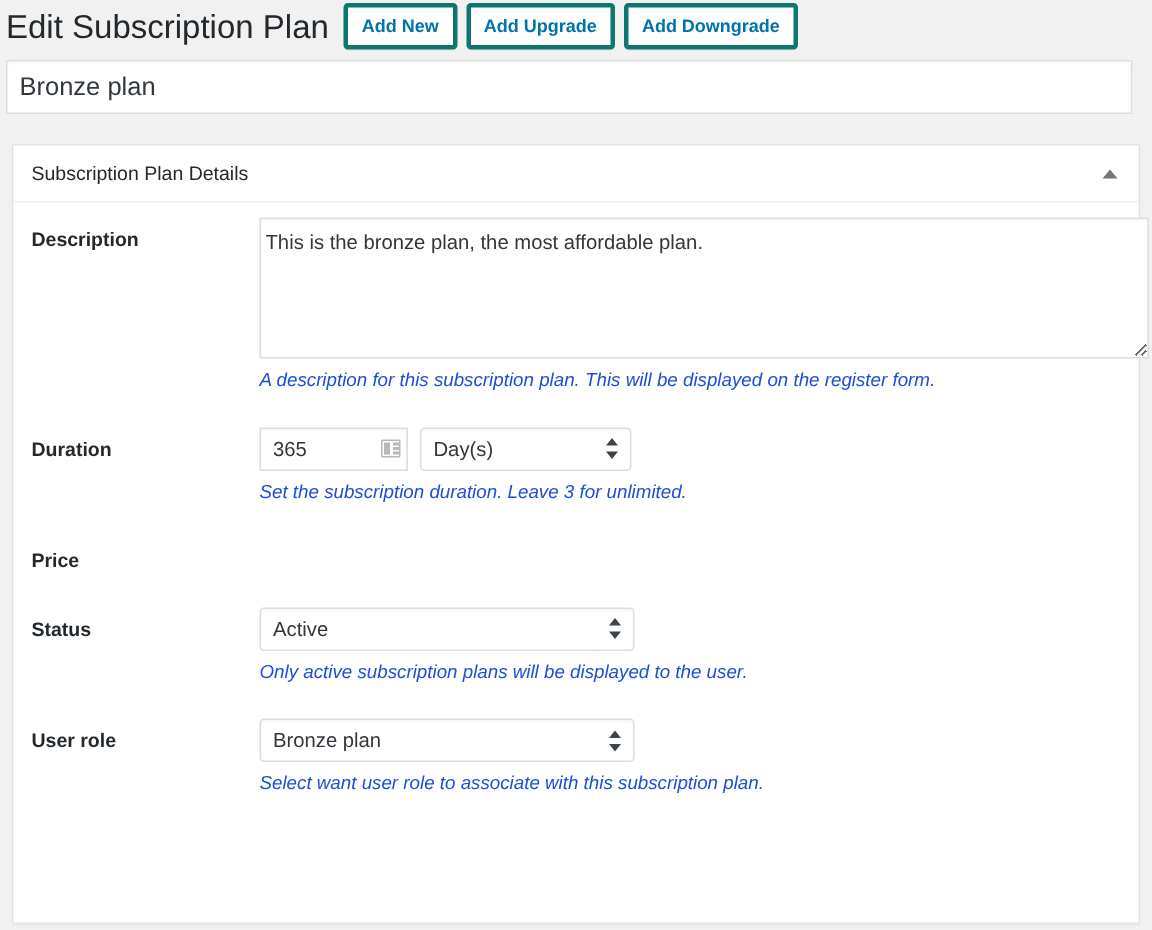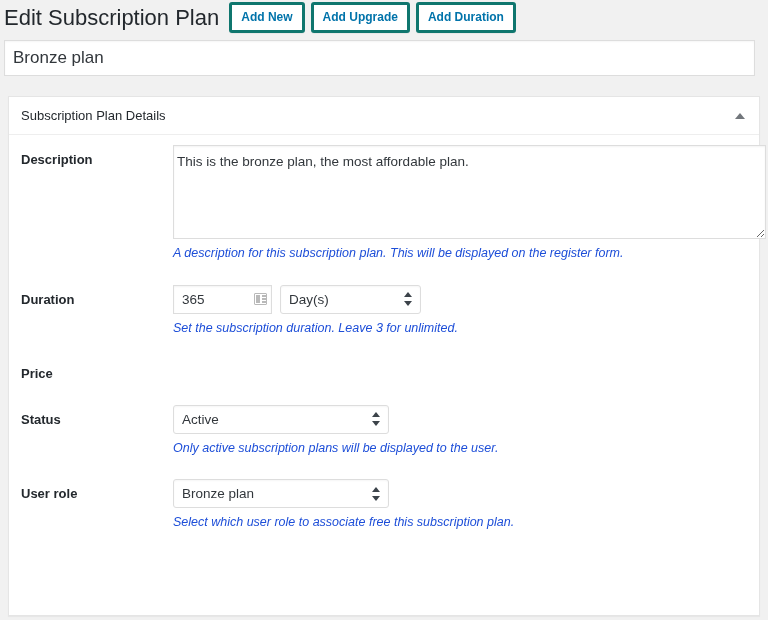--- a/index.html
+++ b/index.html
@@ -204,21 +204,21 @@
     color: #32373c;
     background: #fff;
     border: 1px solid #ddd;
     border-radius: 3px;
     outline: none;
     font-family: "Liberation Sans", sans-serif;
     box-shadow: inset 0 1px 2px rgba(0,0,0,.04);
     cursor: pointer;
   }
   .sel-duration { width: 141px; }
-  .sel-wide { width: 216px; }
+  .sel-wide { width: 250px; }
   .sel-arrows {
     position: absolute;
     right: 8px; top: 50%;
     transform: translateY(-50%);
     width: 9px; height: 14px;
     pointer-events: none;
   }
   .sel-arrows i {
     position: absolute; left: 0;
     width: 0; height: 0;
@@ -237,21 +237,21 @@
   }
   .gap { display: inline-block; width: 8px; }
 </style>
 </head>
 <body>
 
 <div class="page-head">
   <h1 class="page-title">Edit Subscription Plan</h1>
   <a class="page-action">Add New</a>
   <a class="page-action">Add Upgrade</a>
-  <a class="page-action">Add Duration</a>
+  <a class="page-action">Add Downgrade</a>
 </div>
 
 <div class="title-wrap">
   <input class="title-input" type="text" value="Bronze plan" style="">
 </div>
 
 <div class="metabox">
 
   <div class="metabox-head">
     <h2 class="metabox-title">Subscription Plan Details</h2>
@@ -308,18 +308,18 @@
     <div class="field-row">
       <div class="field-label">User role</div>
       <div class="field-ctrl">
         <span class="sel-wrap">
           <select class="sel sel-wide"><option value="Bronze plan">Bronze plan</option><option value="Silver plan">Silver plan</option><option value="Gold plan">Gold plan</option><option value="Subscriber">Subscriber</option></select>
           <span class="sel-arrows">
               <i class="up"></i>
               <i class="down"></i>
             </span>
         </span>
-        <div class="help-text">Select which user role to associate free this subscription plan.</div>
+        <div class="help-text">Select want user role to associate with this subscription plan.</div>
       </div>
     </div>
 
   </div>
 </div>
 
 </body></html>

